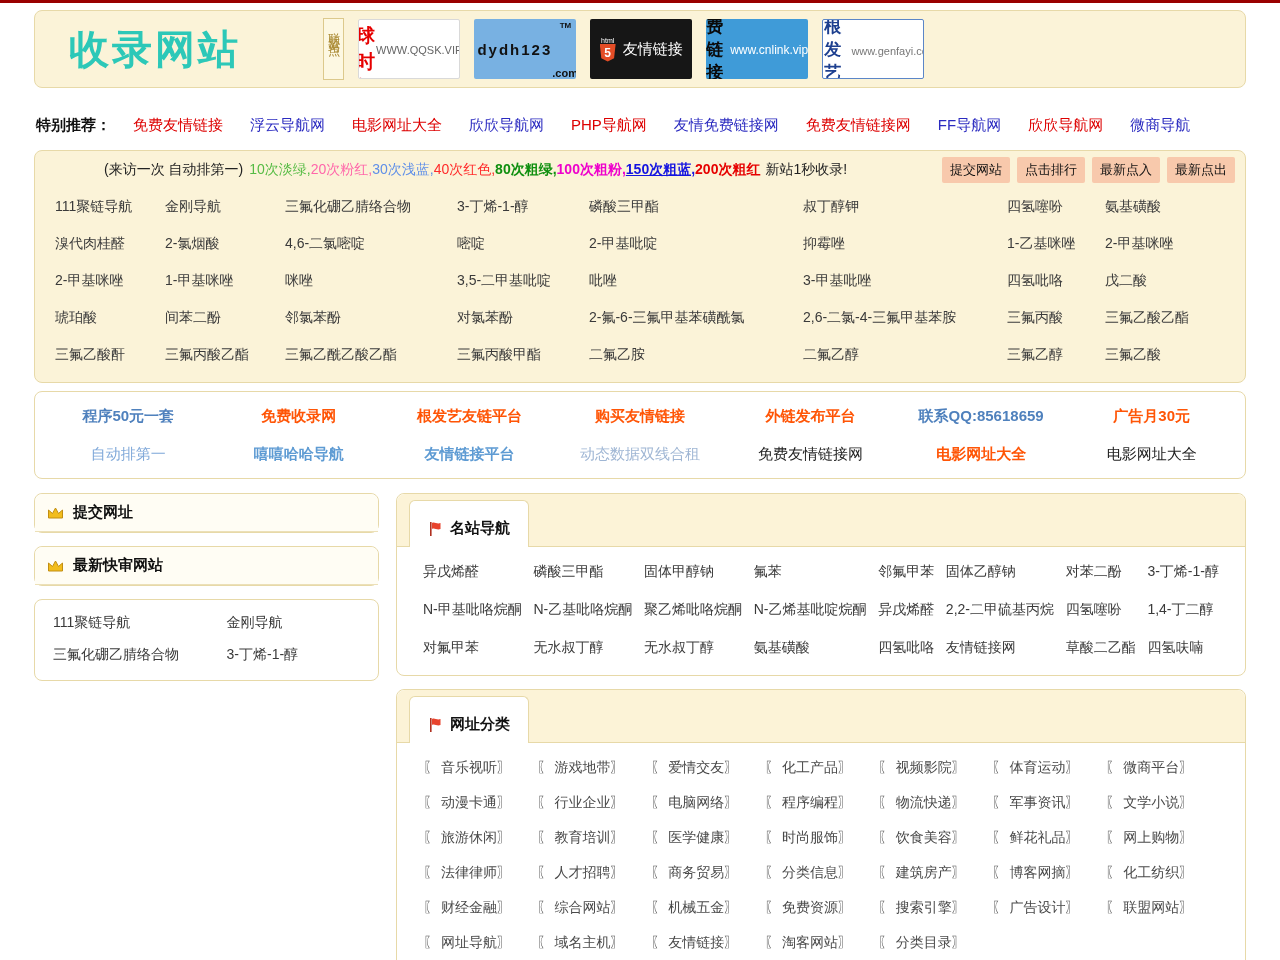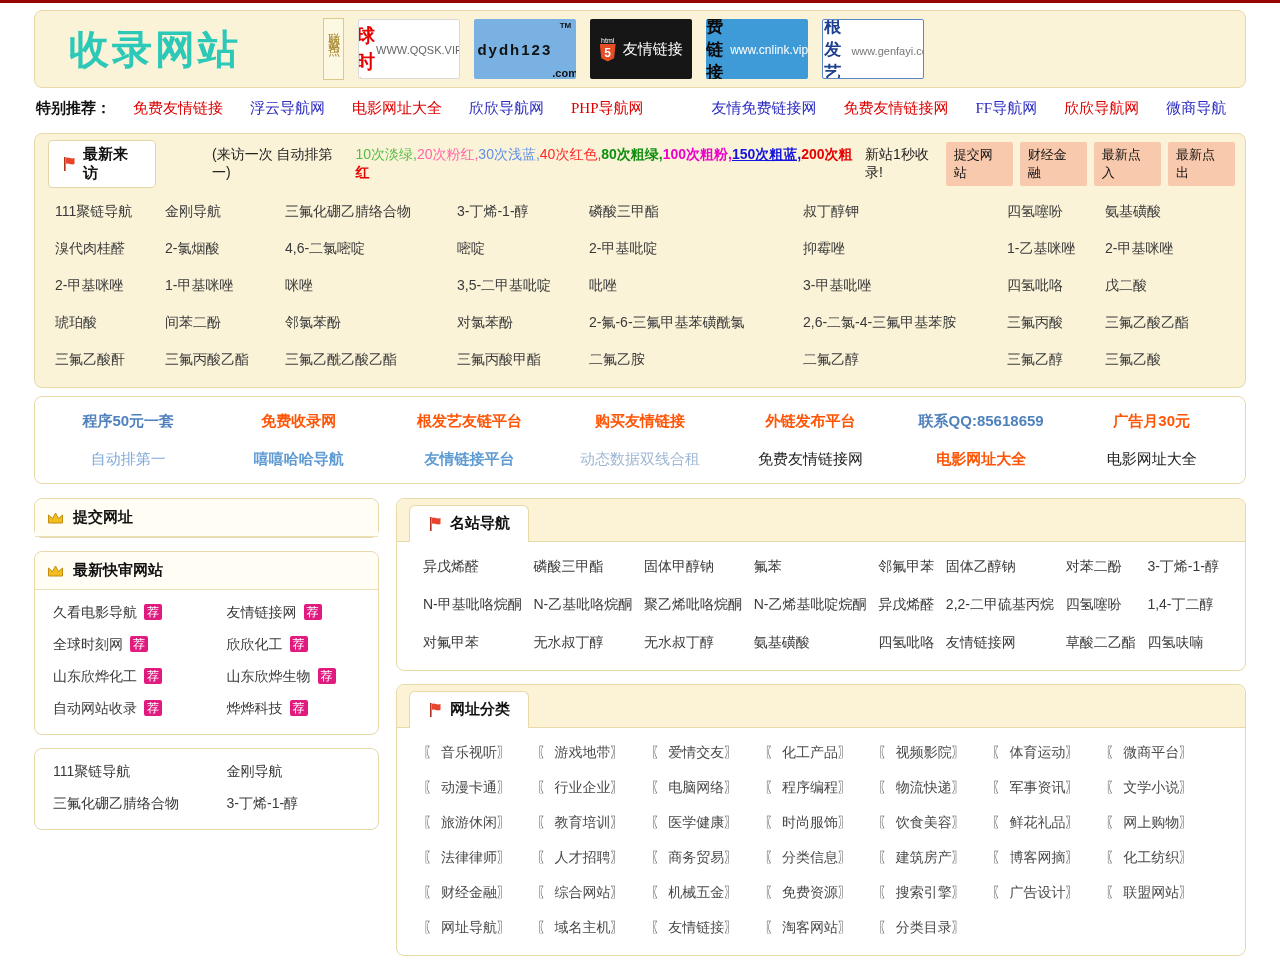--- a/index.html
+++ b/index.html
@@ -42,21 +42,21 @@
   .gcircle { width:22px; height:22px; border-radius:50%; background:#d6281e; color:#fff;
     display:inline-flex; align-items:center; justify-content:center; font-size:14px; font-weight:bold;
     font-family:"Liberation Serif",serif; }
   .b5-t { color:#1d3f8f; font-size:17px; font-weight:bold; }
   .b5-u { color:#777; font-size:11px; margin-top:3px; }
   .hlinks { margin-left:auto; margin-right:18px; font-size:14px; color:#333; }
   .hrow { display:flex; gap:36px; margin:7px 0; }
   .hrow span { color:#333; cursor:pointer; }
 
   
-  .special { display:flex; padding:11px 2px 4px; font-size:15px;font-family:Liberation Serif, serif; }
+  .special { display:flex; padding:28px 2px 4px; font-size:15px; }
   .special b { color:#111; margin-right:22px; }
   .speclinks { display:flex; gap:27px; }
   .speclinks span { cursor:pointer; }
 
   
   .visits { margin-top:11px; }
   .vhead { display:flex; align-items:center; padding:6px 10px 0 13px; }
   .tab { background:#fff; border:1px solid #e3d5a5; border-radius:4px; padding:4px 13px;
     font-weight:bold; font-size:15px; display:inline-flex; align-items:center; gap:7px; color:#111; cursor:pointer; }
   .vnote { font-size:14px; color:#222; margin-left:56px; }
@@ -92,21 +92,21 @@
   .submit-btn { display:block; text-align:center; padding:9px 0; border-radius:7px; color:#fff;
     font-size:15px; font-weight:bold; letter-spacing:8px; border:1px solid #d9511a;
     background:linear-gradient(#ffa149 0%,#f4650f 48%,#e93c00 52%,#e93c00 100%);
     box-shadow:inset 0 2px 3px rgba(255,255,255,.55); text-indent:8px; }
 
   
   .rbox { margin-bottom:13px; }
   .tabstrip { background:#fcf3d7; border-bottom:1px solid #e7d9a8; border-radius:8px 8px 0 0;
     display:flex; align-items:flex-end; padding:6px 12px 0; min-height:39px; }
   .rtab { background:#fff; border:1px solid #e7d9a8; border-bottom:none; border-radius:6px 6px 0 0;
-    padding:8px 18px 9px; font-weight:bold; font-size:15px; color:#111; margin-bottom:-1px;
+    padding:18px 18px 9px; font-weight:bold; font-size:15px; color:#111; margin-bottom:-1px;
     display:inline-flex; align-items:center; gap:8px; cursor:pointer; }
   .rbody { padding:16px 26px 18px; }
   .fgrid { display:grid; grid-template-columns:repeat(8,max-content); justify-content:space-between;
     row-gap:20px; font-size:14px; color:#3a3a3a; }
   .cgrid { display:grid; grid-template-columns:repeat(7,1fr); row-gap:17px; font-size:14px; }
   .clink { color:#4a4a4a; cursor:pointer; white-space:nowrap; }
 
   .flagicon, .crownicon { flex:0 0 auto; display:inline-block; }
 </style>
 </head>
@@ -149,43 +149,36 @@
   </div>
 
   <div class="special">
     <b>特别推荐：</b>
     <span class="speclinks">
         <span style="color: rgb(221, 0, 0);">免费友情链接</span>
         <span style="color: rgb(43, 43, 192);">浮云导航网</span>
         <span style="color: rgb(221, 0, 0);">电影网址大全</span>
         <span style="color: rgb(43, 43, 192);">欣欣导航网</span>
         <span style="color: rgb(221, 0, 0);">PHP导航网</span>
-        <span style="color: rgb(43, 43, 192); margin-left: 41px;">友情免费链接网</span>
+        <span style="color: rgb(43, 43, 192);">友情免费链接网</span>
         <span style="color: rgb(221, 0, 0);">免费友情链接网</span>
         <span style="color: rgb(43, 43, 192);">FF导航网</span>
         <span style="color: rgb(221, 0, 0);">欣欣导航网</span>
         <span style="color: rgb(43, 43, 192);">微商导航</span>
       </span>
   </div>
 
   <div class="box cream visits">
     <div class="vhead">
-      <span class="tab">
-        <svg class="flagicon" width="14" height="16" viewBox="0 0 14 16">
-            <rect x="2" y="1" width="1.6" height="14" fill="#b03020"></rect>
-            <path d="M4 2 C6.5 0.6 9 3.4 12.5 2 L12.5 8 C9 9.4 6.5 6.6 4 8 Z" fill="#e8432d"></path>
-          </svg>
-        <span>最新来访</span>
-      </span>
       <span class="vnote">(来访一次 自动排第一)</span>
       <span class="legend"><span style="color: rgb(85, 187, 68);">10次淡绿,</span><span style="color: rgb(255, 102, 170);">20次粉红,</span><span style="color: rgb(95, 143, 232);">30次浅蓝,</span><span style="color: rgb(255, 42, 42);">40次红色,</span><span style="color: rgb(15, 143, 15); font-weight: bold;">80次粗绿,</span><span style="color: rgb(238, 0, 204); font-weight: bold;">100次粗粉,</span><span style="color: rgb(20, 20, 224); font-weight: bold; text-decoration: underline;">150次粗蓝,</span><span style="color: rgb(230, 0, 0); font-weight: bold;">200次粗红</span></span>
       <span class="vsuffix">新站1秒收录!</span>
       <span class="vbtns">
           <span class="vbtn">提交网站</span>
-          <span class="vbtn">财经金融</span>
+          <span class="vbtn">点击排行</span>
           <span class="vbtn">最新点入</span>
           <span class="vbtn">最新点出</span>
         </span>
     </div>
     <div class="vgrid">
         <span class="glink">111聚链导航</span>
         <span class="glink">金刚导航</span>
         <span class="glink">三氟化硼乙腈络合物</span>
         <span class="glink">3-丁烯-1-醇</span>
         <span class="glink">磷酸三甲酯</span>
@@ -259,30 +252,20 @@
         </div>
       </div>
 
       <div class="box side">
         <div class="shead">
           <svg class="crownicon" width="17" height="14" viewBox="0 0 17 14">
               <path d="M1.5 12 L1.5 4 L5.5 7.5 L8.5 2 L11.5 7.5 L15.5 4 L15.5 12 Z" fill="#f2bd1d" stroke="#c28e12" stroke-width="1"></path>
             </svg>
           <span>最新快审网站</span>
         </div>
-        <div class="sgrid">
-            <span class="slink">久看电影导航<i class="badge">荐</i></span>
-            <span class="slink">友情链接网<i class="badge">荐</i></span>
-            <span class="slink">全球时刻网<i class="badge">荐</i></span>
-            <span class="slink">欣欣化工<i class="badge">荐</i></span>
-            <span class="slink">山东欣烨化工<i class="badge">荐</i></span>
-            <span class="slink">山东欣烨生物<i class="badge">荐</i></span>
-            <span class="slink">自动网站收录<i class="badge">荐</i></span>
-            <span class="slink">烨烨科技<i class="badge">荐</i></span>
-          </div>
       </div>
 
       <div class="box side">
         <div class="sgrid">
             <span class="slink">111聚链导航</span>
             <span class="slink">金刚导航</span>
             <span class="slink">三氟化硼乙腈络合物</span>
             <span class="slink">3-丁烯-1-醇</span>
           </div>
       </div>

